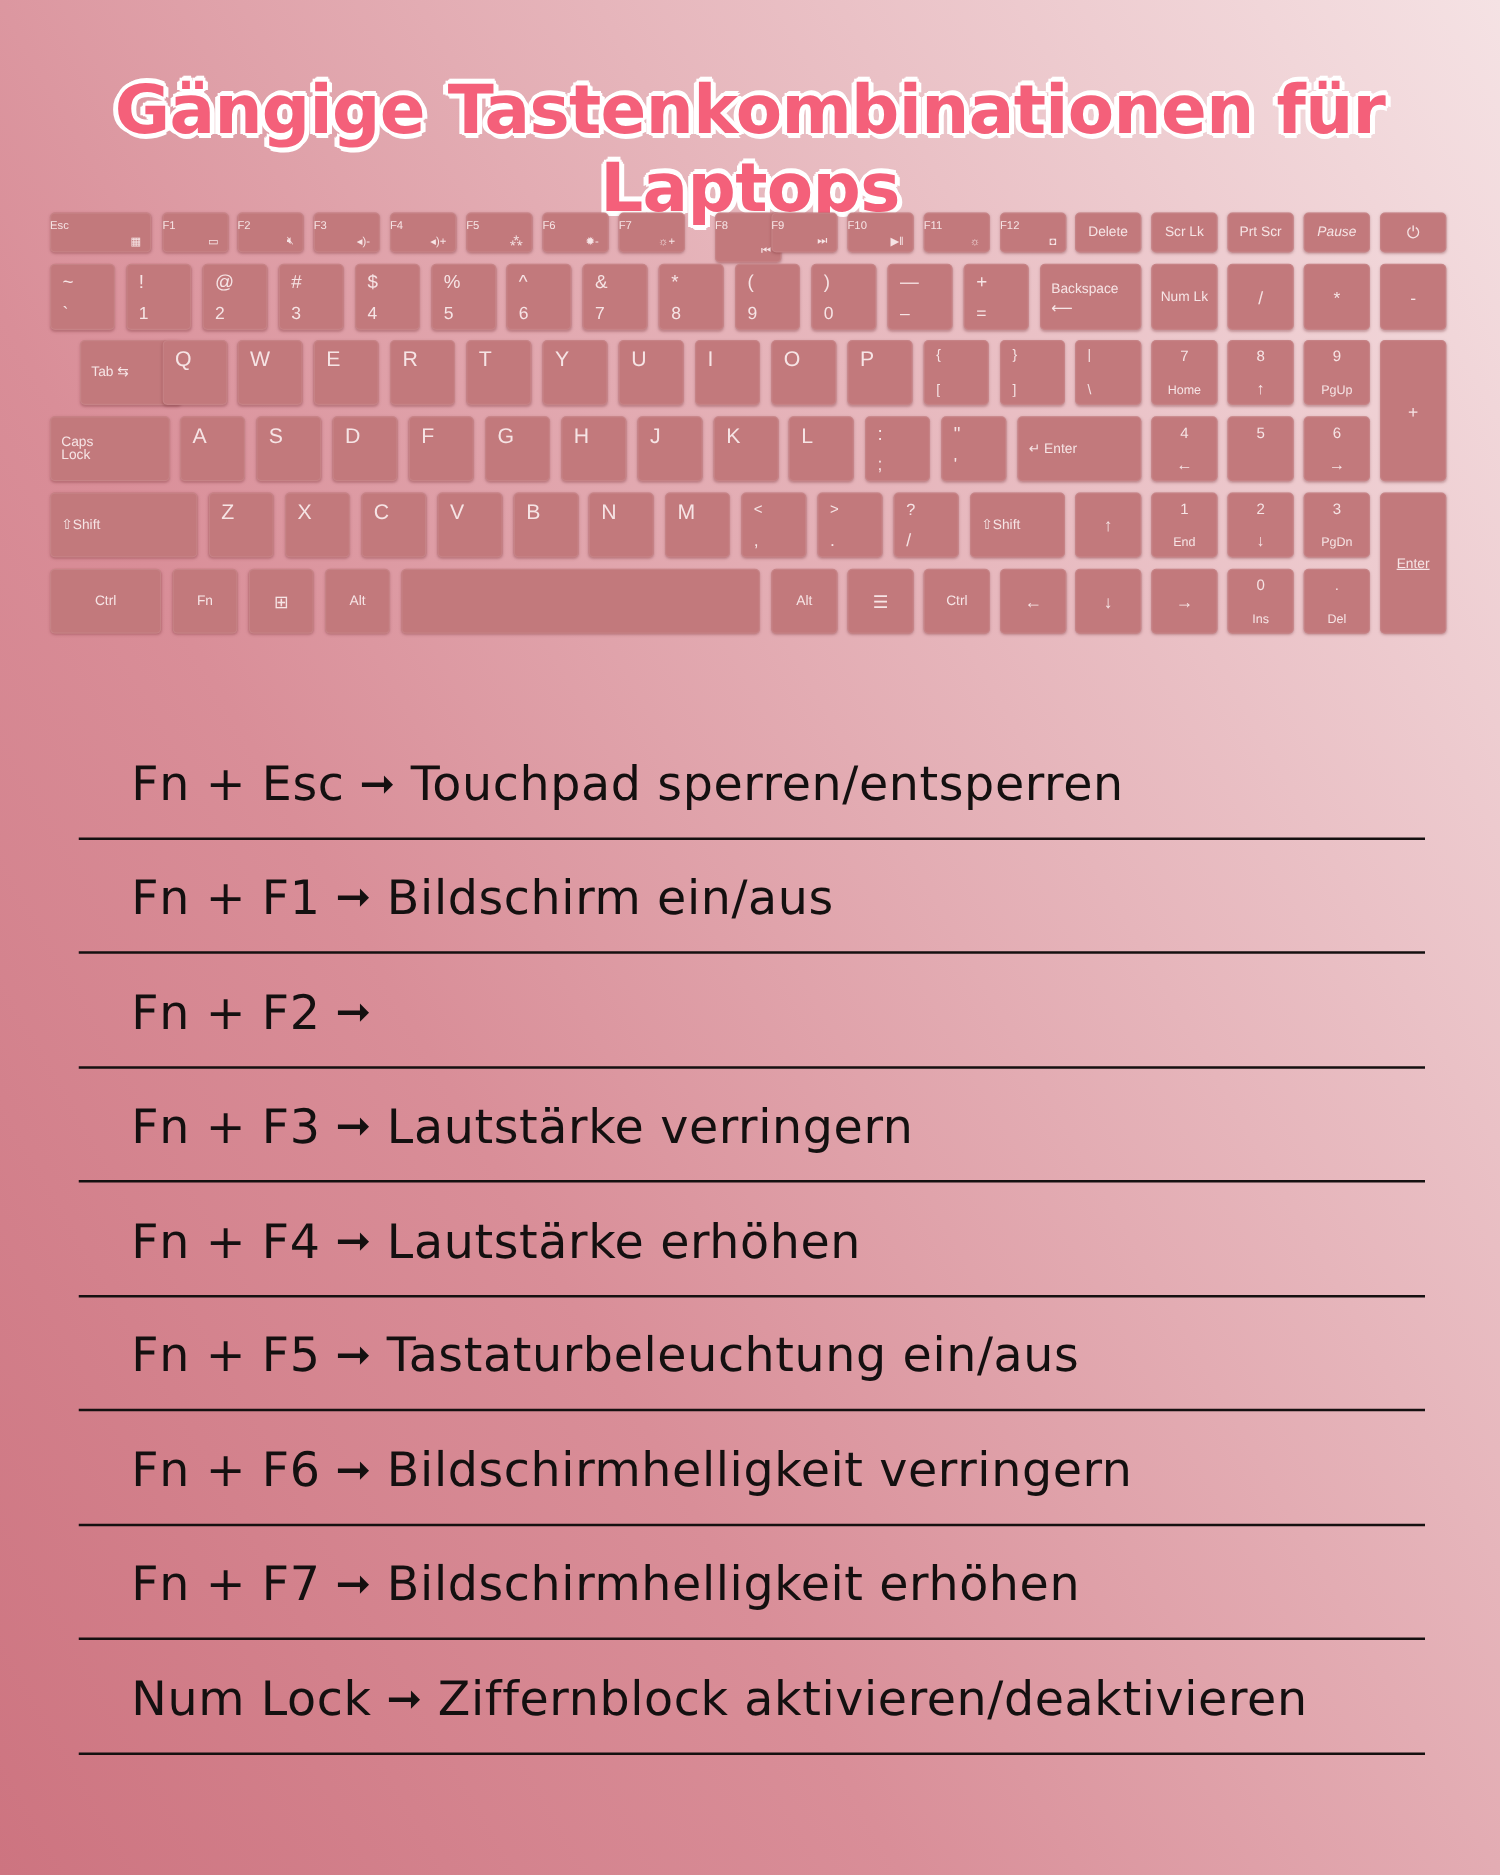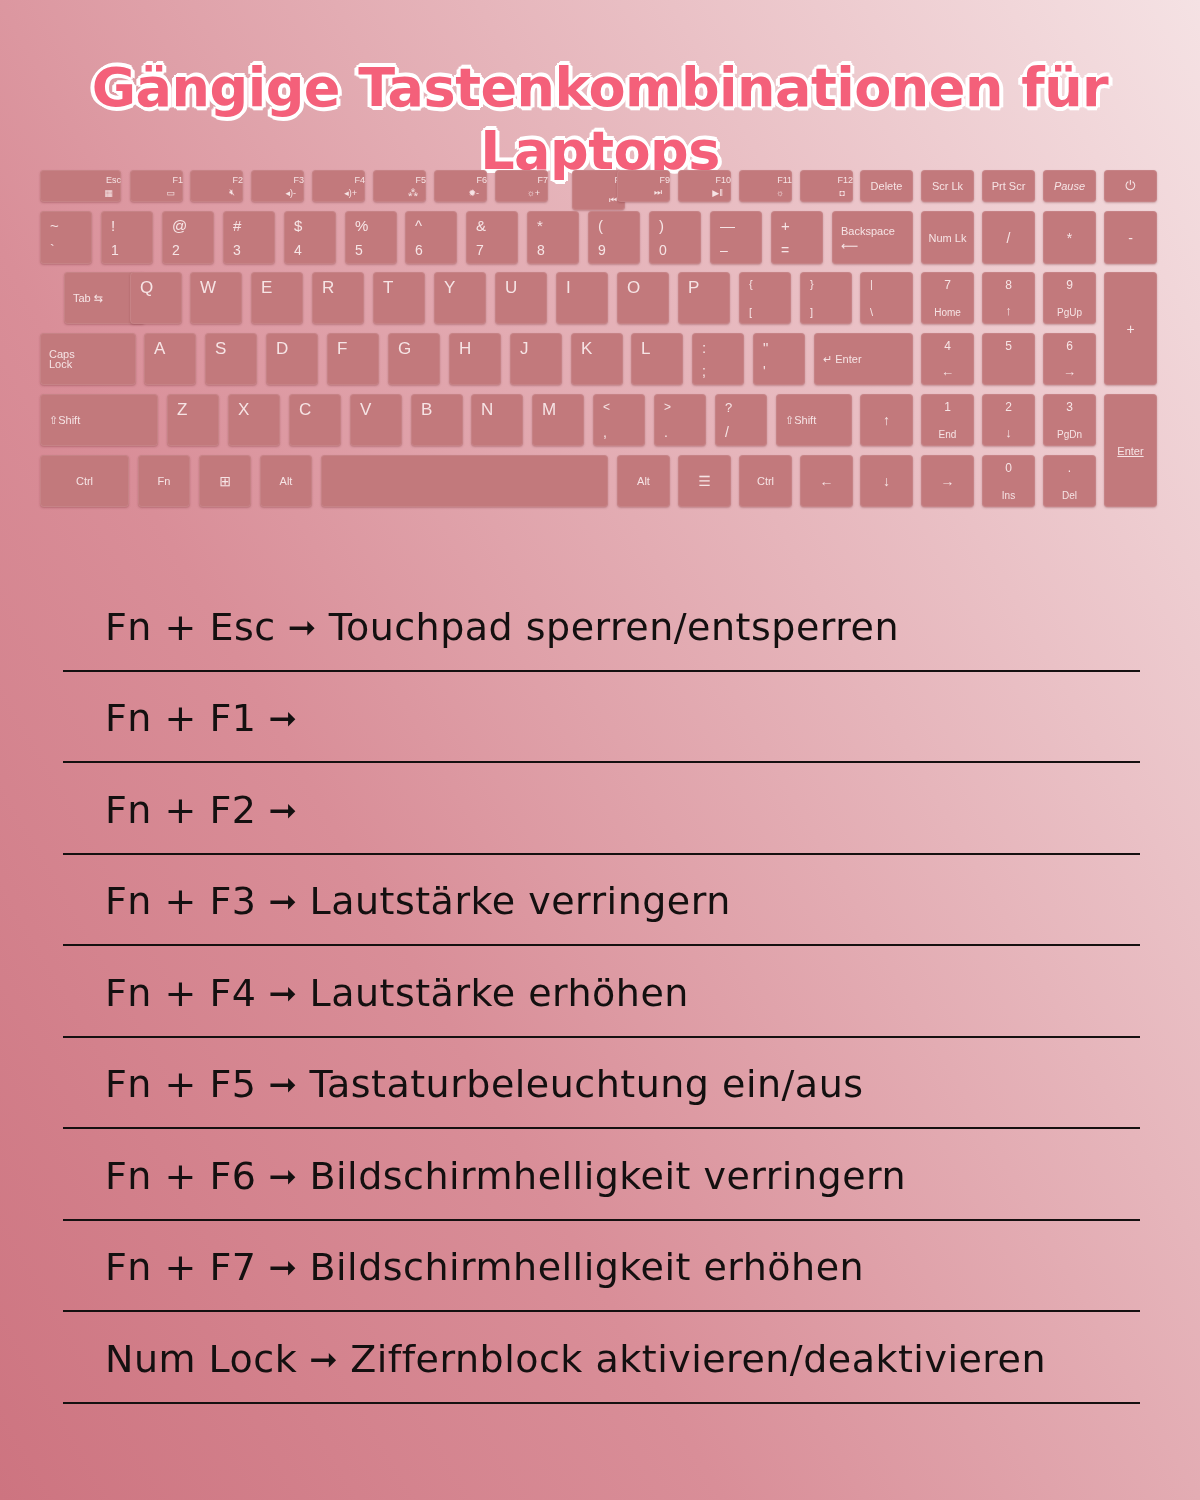--- a/index.html
+++ b/index.html
@@ -21,21 +21,21 @@
   .key{
     position:absolute;box-sizing:border-box;
     background:#c2797c;border-radius:4px;
     box-shadow:0 1px 2px rgba(120,50,55,0.35), inset 0 0 0 1px rgba(255,255,255,0.08);
     color:#f6e4e5;font-family:"Liberation Sans",sans-serif;
   }
   .key .t{position:absolute;left:10px;top:6px;font-size:15px;}
   .key .b{position:absolute;left:10px;bottom:6px;font-size:14px;}
   .key .c{position:absolute;left:0;right:0;top:50%;transform:translateY(-50%);text-align:center;font-size:11px;}
   .key .big{font-size:17px;}
-  .key .fl{position:absolute;left:0;right:0;top:5px;text-align:right;font-size:9px;}
+  .key .fl{position:absolute;left:0;right:0;top:5px;text-align:left;font-size:9px;}
   .key .fi{position:absolute;right:8px;bottom:4px;font-size:9px;}
   .key .ct{position:absolute;left:0;right:0;top:6px;text-align:center;font-size:12px;}
   .key .cb{position:absolute;left:0;right:0;bottom:6px;text-align:center;font-size:10px;}
   .key .lt{position:absolute;left:9px;top:50%;transform:translateY(-50%);font-size:11px;line-height:10px;}
   .list{position:absolute;left:63px;top:580px;width:1077px;}
   .row{
     height:91.5px;border-bottom:2.5px solid #151010;box-sizing:border-box;
     display:flex;align-items:center;padding-left:42px;padding-top:4px;
     font-family:"DejaVu Sans",sans-serif;font-size:38px;color:#141010;letter-spacing:0.5px;
   }
@@ -400,20 +400,21 @@
 
 <div class="list">
   <div class="row">
       <span>Fn + Esc</span>
       <span class="arrow">➞</span>
       <span>Touchpad sperren/entsperren</span>
     </div>
   <div class="row">
       <span>Fn + F1</span>
       <span class="arrow">➞</span>
+      <span>Bildschirm ein/aus</span>
     </div>
   <div class="row">
       <span>Fn + F2</span>
       <span class="arrow">➞</span>
     </div>
   <div class="row">
       <span>Fn + F3</span>
       <span class="arrow">➞</span>
       <span>Lautstärke verringern</span>
     </div>

